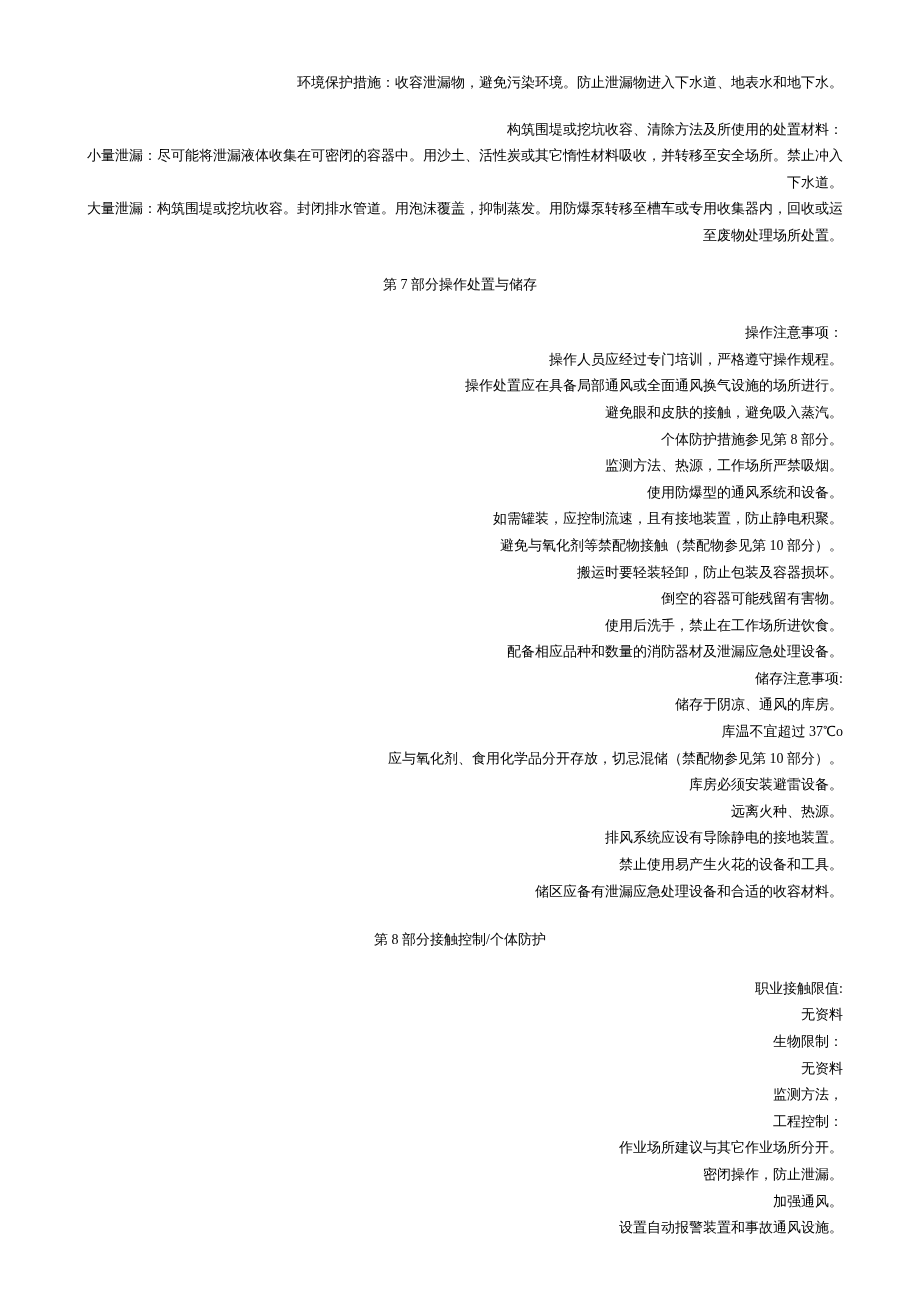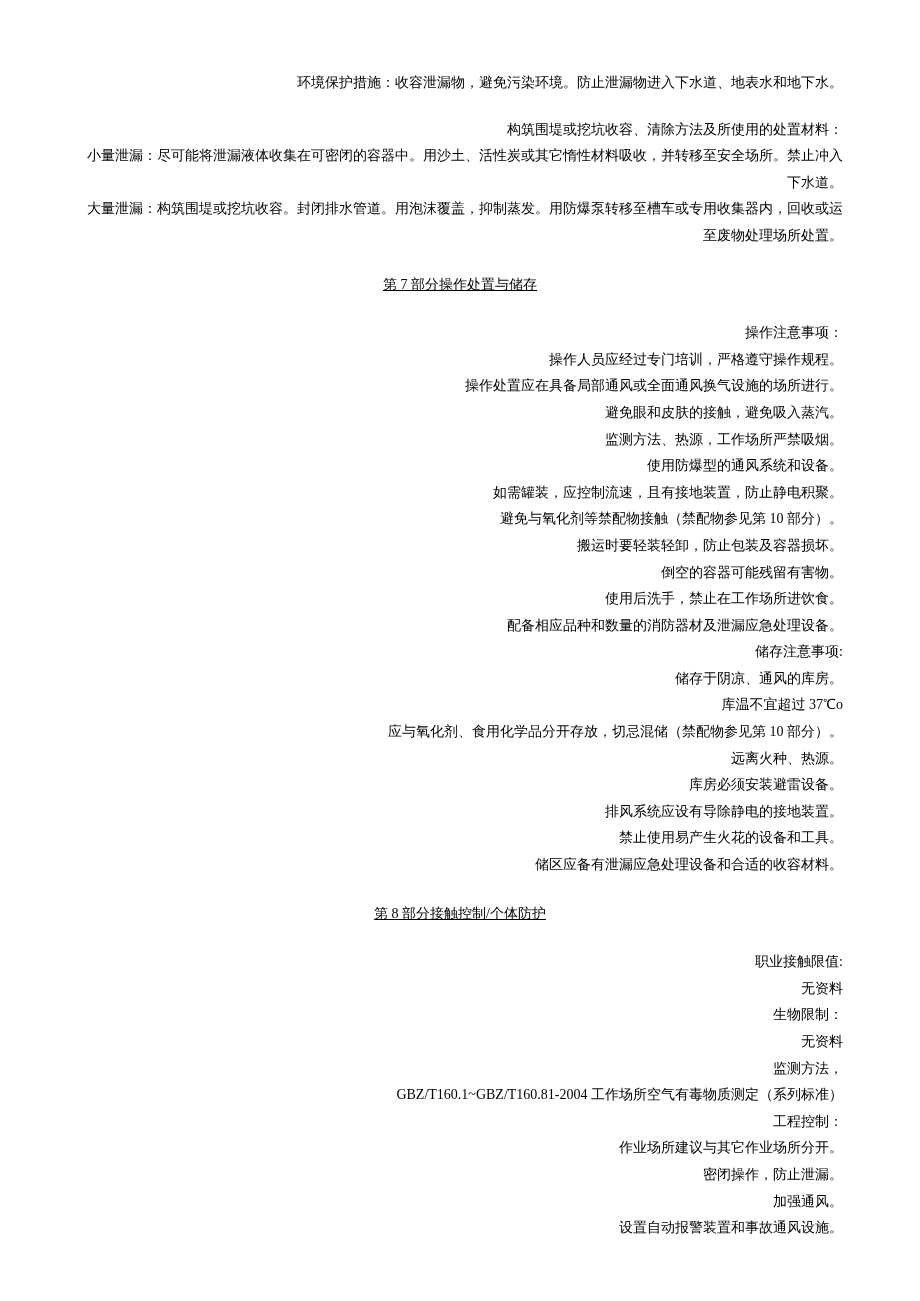--- a/index.html
+++ b/index.html
@@ -12,21 +12,20 @@
       font-size: 14px;
       line-height: 1.9;
       color: #000;
       background: #fff;
       padding: 70px 77px;
       width: 920px;
     }
     .section-title {
       text-align: center;
       margin: 22px 0 22px 0;
-      text-decoration: underline;
     }
     .paragraph {
       text-align: right;
     }
     .block {
       margin-bottom: 20px;
     }
   </style>
 </head>
 <body>
@@ -41,46 +40,46 @@
   <div class="paragraph">大量泄漏：构筑围堤或挖坑收容。封闭排水管道。用泡沫覆盖，抑制蒸发。用防爆泵转移至槽车或专用收集器内，回收或运至废物处理场所处置。</div>
 </div>
 
 <div class="section-title">第 7 部分操作处置与储存</div>
 
 <div class="block">
   <div class="paragraph">操作注意事项：</div>
   <div class="paragraph">操作人员应经过专门培训，严格遵守操作规程。</div>
   <div class="paragraph">操作处置应在具备局部通风或全面通风换气设施的场所进行。</div>
   <div class="paragraph">避免眼和皮肤的接触，避免吸入蒸汽。</div>
+  <div class="paragraph">个体防护措施参见第 8 部分。</div>
   <div class="paragraph">监测方法、热源，工作场所严禁吸烟。</div>
   <div class="paragraph">使用防爆型的通风系统和设备。</div>
   <div class="paragraph">如需罐装，应控制流速，且有接地装置，防止静电积聚。</div>
   <div class="paragraph">避免与氧化剂等禁配物接触（禁配物参见第 10 部分）。</div>
   <div class="paragraph">搬运时要轻装轻卸，防止包装及容器损坏。</div>
   <div class="paragraph">倒空的容器可能残留有害物。</div>
   <div class="paragraph">使用后洗手，禁止在工作场所进饮食。</div>
   <div class="paragraph">配备相应品种和数量的消防器材及泄漏应急处理设备。</div>
   <div class="paragraph">储存注意事项:</div>
   <div class="paragraph">储存于阴凉、通风的库房。</div>
   <div class="paragraph">库温不宜超过 37℃o</div>
   <div class="paragraph">应与氧化剂、食用化学品分开存放，切忌混储（禁配物参见第 10 部分）。</div>
+  <div class="paragraph">库房必须安装避雷设备。</div>
   <div class="paragraph">远离火种、热源。</div>
-  <div class="paragraph">库房必须安装避雷设备。</div>
   <div class="paragraph">排风系统应设有导除静电的接地装置。</div>
   <div class="paragraph">禁止使用易产生火花的设备和工具。</div>
   <div class="paragraph">储区应备有泄漏应急处理设备和合适的收容材料。</div>
 </div>
 
 <div class="section-title">第 8 部分接触控制/个体防护</div>
 
 <div class="block">
   <div class="paragraph">职业接触限值:</div>
   <div class="paragraph">无资料</div>
   <div class="paragraph">生物限制：</div>
   <div class="paragraph">无资料</div>
   <div class="paragraph">监测方法，</div>
-  <div class="paragraph">GBZ/T160.1~GBZ/T160.81-2004 工作场所空气有毒物质测定（系列标准）</div>
   <div class="paragraph">工程控制：</div>
   <div class="paragraph">作业场所建议与其它作业场所分开。</div>
   <div class="paragraph">密闭操作，防止泄漏。</div>
   <div class="paragraph">加强通风。</div>
   <div class="paragraph">设置自动报警装置和事故通风设施。</div>
 </div>
 
 </body></html>

